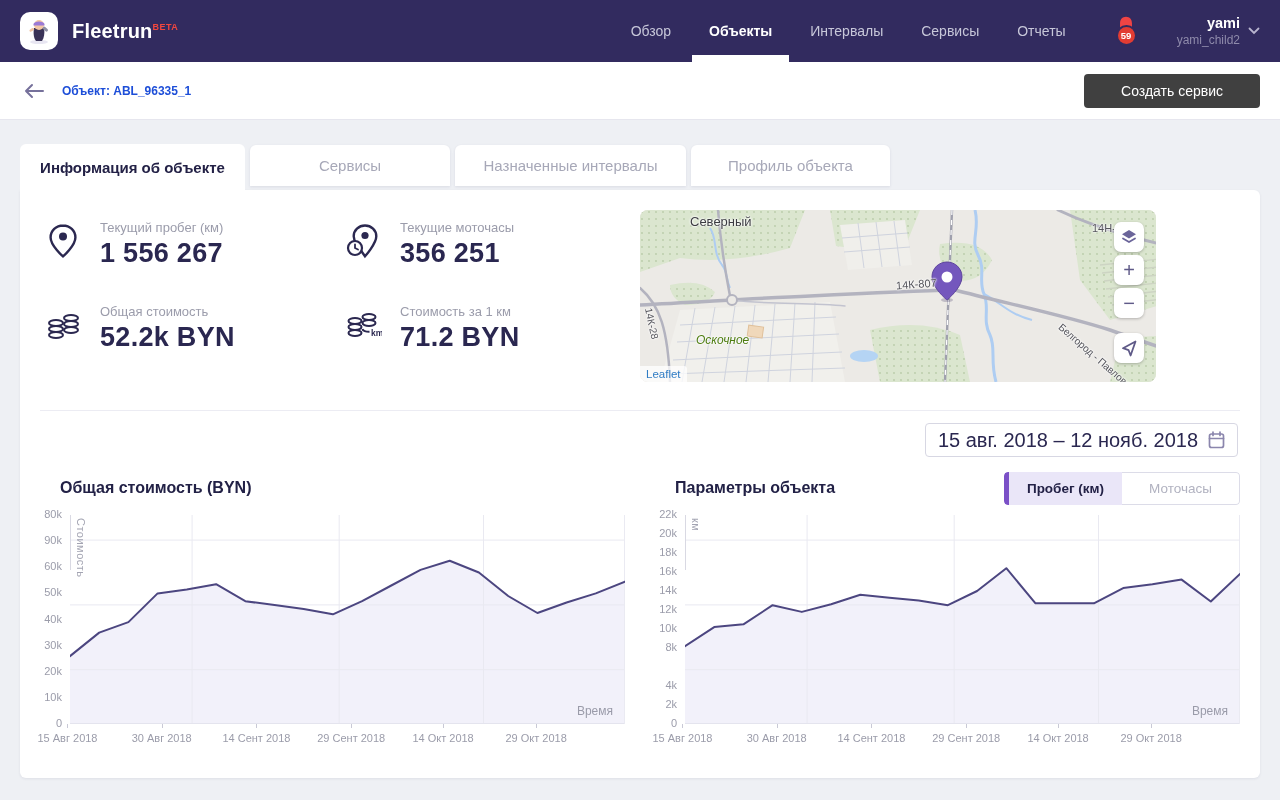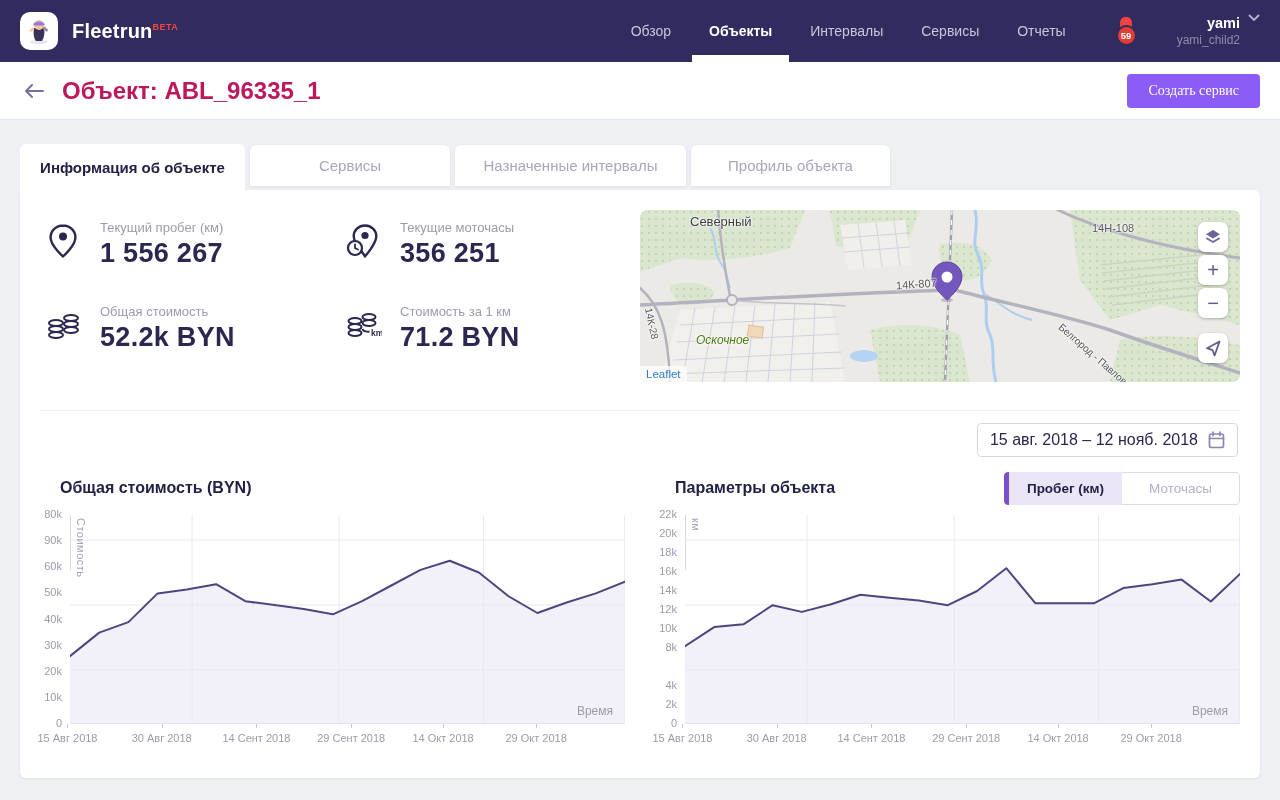--- a/index.html
+++ b/index.html
@@ -11,65 +11,65 @@
   .logo { width:38px; height:38px; border-radius:10px; background:#fff; display:flex; align-items:center; justify-content:center; cursor:pointer; }
   .brand { color:#fff; font-size:20px; font-weight:bold; margin-left:14px; letter-spacing:.2px; }
   .brand sup { color:#f2473f; font-size:9px; font-weight:bold; letter-spacing:.5px; }
   .nav-items { display:flex; margin-left:auto; height:62px; }
   .nav-item { color:#c7c7d9; font-size:14px; padding:13px 19px; height:62px; display:flex; align-items:center; cursor:pointer; position:relative; white-space:nowrap; }
   .nav-item.active { color:#fff; font-weight:bold; }
   .nav-item.active::after { content:""; position:absolute; left:2px; right:2px; bottom:0; height:7px; background:#fff; }
   .bell-wrap { position:relative; width:26px; height:32px; margin:0 36px 0 30px; cursor:pointer; }
   .bell-badge { position:absolute; left:3px; top:12px; min-width:17px; height:17px; border-radius:9px; background:#e23c33;
     color:#fff; font-size:9.5px; font-weight:bold; display:flex; align-items:center; justify-content:center; box-shadow:0 0 0 2px #322b5f; }
-  .user { display:flex; align-items:flex-start; gap:8px; cursor:pointer; }
+  .user { display:flex; align-items:center; gap:8px; cursor:pointer; }
   .user-text { text-align:right; line-height:1.25; }
   .user-name { color:#fff; font-size:14.5px; font-weight:bold; }
   .user-acct { color:#8f8bab; font-size:12px; }
 
   
   .page-header { height:58px; background:#fff; border-bottom:1px solid #e6e6ee; display:flex; align-items:center; padding:0 20px; gap:14px; }
   .back-btn { width:28px; height:28px; display:flex; align-items:center; justify-content:center; cursor:pointer; border-radius:50%; }
-  .page-title { font-size:24px; font-weight:600; color:#be185d; }
-  .create-btn { margin-left:auto; background:#8b5cf6; color:#fff; border:none; border-radius:4px;
-    font-size:14px; font-family:Liberation Serif, serif; padding:9px 21px; cursor:pointer; }
+  .page-title { font-size:12px; font-weight:600; color:#1d4ed8; }
+  .create-btn { margin-left:auto; background:#404040; color:#fff; border:none; border-radius:4px;
+    font-size:14px; font-family:Liberation Sans, sans-serif; padding:9px 37px; cursor:pointer; }
 
   
   .tabs { display:flex; gap:5px; margin:24px 20px 0 20px; align-items:flex-end; position:relative; z-index:2; }
   .tab { background:#fff; border-radius:6px 6px 0 0; display:flex; align-items:center; justify-content:center;
     font-size:15px; color:#a7a8b8; cursor:pointer; height:41px; box-shadow:0 1px 3px rgba(44,42,84,.10); margin-bottom:4px; }
   .tab.active { height:46px; margin-bottom:0; font-weight:bold; color:#232146; box-shadow:none; }
 
   
   .card { position:relative; z-index:1; margin:0 20px; background:#fff; border-radius:0 6px 6px 6px;
     box-shadow:0 1px 3px rgba(40,40,80,.08); height:588px; padding:20px; }
   .card-top { display:flex; gap:20px; }
   .stats-grid { width:580px; display:grid; grid-template-columns:300px 280px; grid-auto-rows:84px; padding:10px 0 0 4px; }
   .stat { display:flex; gap:16px; }
   .stat-icon { width:40px; padding-top:2px; flex:none; }
   .stat-label { font-size:13px; color:#9b9cab; margin-bottom:3px; }
   .stat-value { font-size:27px; font-weight:bold; color:#2a2750; letter-spacing:.3px; }
 
   
-  .map { position:relative; width:600px; height:172px; border-radius:8px; overflow:hidden; background:#eceae6; flex:none; cursor:grab; }
+  .map { position:relative; width:516px; height:172px; border-radius:8px; overflow:hidden; background:#eceae6; flex:none; cursor:grab; }
   .map-label { position:absolute; color:#3c3c42; text-shadow:0 0 2px #fff,0 0 2px #fff,0 0 3px #fff; white-space:nowrap; }
   .map-attribution { position:absolute; left:0; bottom:0; background:rgba(255,255,255,.75); color:#2f7cc4;
     font-size:11.5px; padding:2px 6px; border-radius:0 3px 0 0; cursor:pointer; }
   .map-ctls { position:absolute; top:12px; right:12px; display:flex; flex-direction:column; gap:3px; }
   .map-btn { width:30px; height:30px; background:#fff; border:none; border-radius:7px; box-shadow:0 1px 3px rgba(0,0,0,.25);
     display:flex; align-items:center; justify-content:center; cursor:pointer; color:#5f5a88; font-size:20px; font-family:inherit; }
   .map-btn.locate { margin-top:12px; }
 
   .divider { height:1px; background:#ececf3; margin:22px 0 0 0; }
 
   
   .datebar { display:flex; justify-content:flex-end; margin:12px 2px 0 0; }
   .datepicker { height:34px; border:1px solid #d7d7e3; border-radius:4px; display:flex; align-items:center;
     gap:10px; padding:0 12px; cursor:pointer; background:#fff; }
-  .datepicker span { font-size:16px; color:#2a2750; }
+  .datepicker span { font-size:20px; color:#2a2750; }
 
   
   .charts-row { display:flex; gap:30px; margin-top:14px; }
   .chart { width:585px; }
   .chart-head { display:flex; align-items:center; margin:0 0 10px 20px; height:34px; }
   .chart-title { font-size:16px; font-weight:600; color:#222146; }
   .toggle { margin-left:auto; display:flex; border-radius:4px; overflow:hidden; height:33px; }
   .toggle-btn { min-width:118px; display:flex; align-items:center; justify-content:center; font-size:13.5px;
     cursor:pointer; background:#fff; border:1px solid #dcdce8; color:#b1b2c0; font-family:inherit; }
   .toggle-btn.active { background:#eae6f8; border:none; border-left:5px solid #7b50c7; color:#232146; font-weight:bold; }

